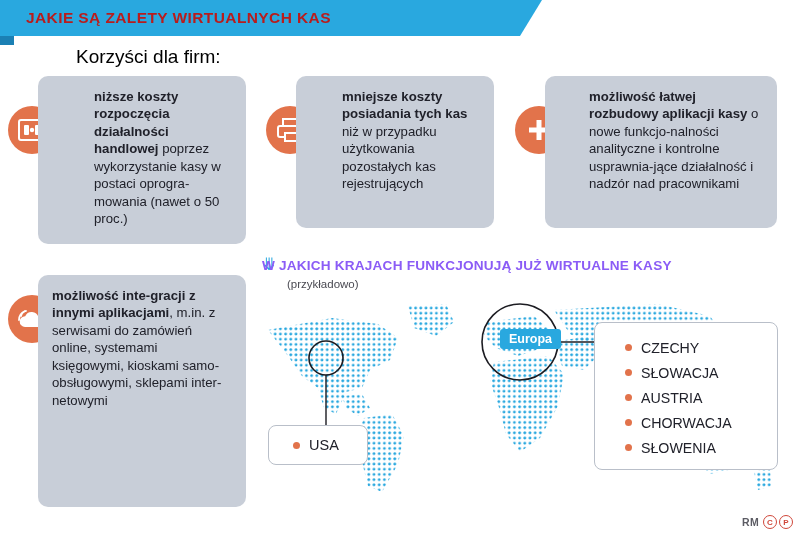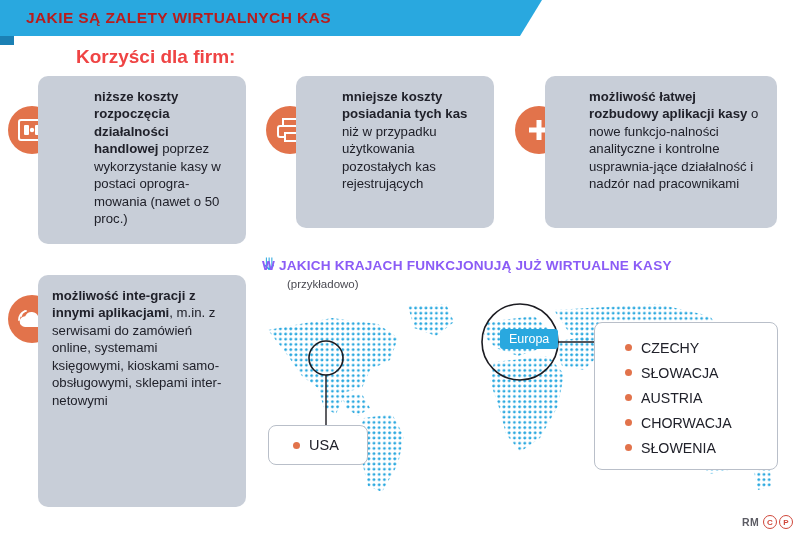--- a/index.html
+++ b/index.html
@@ -53,22 +53,22 @@
     height: 9px;
     background: #1b80b4;
   }
 
   
   .section-title {
     position: absolute;
     top: 46px;
     left: 76px;
     font-size: 19px;
-    font-weight: bold;
-    color: #ef4444;
+    font-weight: normal;
+    color: #000000;
   }
 
   
   .card {
     position: absolute;
     background: #c8ced8;
     border-radius: 10px;
     box-sizing: border-box;
     padding: 12px 14px 12px 14px;
     color: #20212a;
@@ -174,21 +174,21 @@
     margin-right: 9px;
     flex: 0 0 auto;
   }
   .europe-label {
     position: absolute;
     top: 329px;
     left: 500px;
     background: #29a8df;
     color: #ffffff;
     font-size: 12.5px;
-    font-weight: normal;
+    font-weight: bold;
     padding: 3px 9px;
     border-radius: 3px;
   }
 
   
   .credit {
     position: absolute;
     right: 12px;
     bottom: 8px;
     display: flex;

